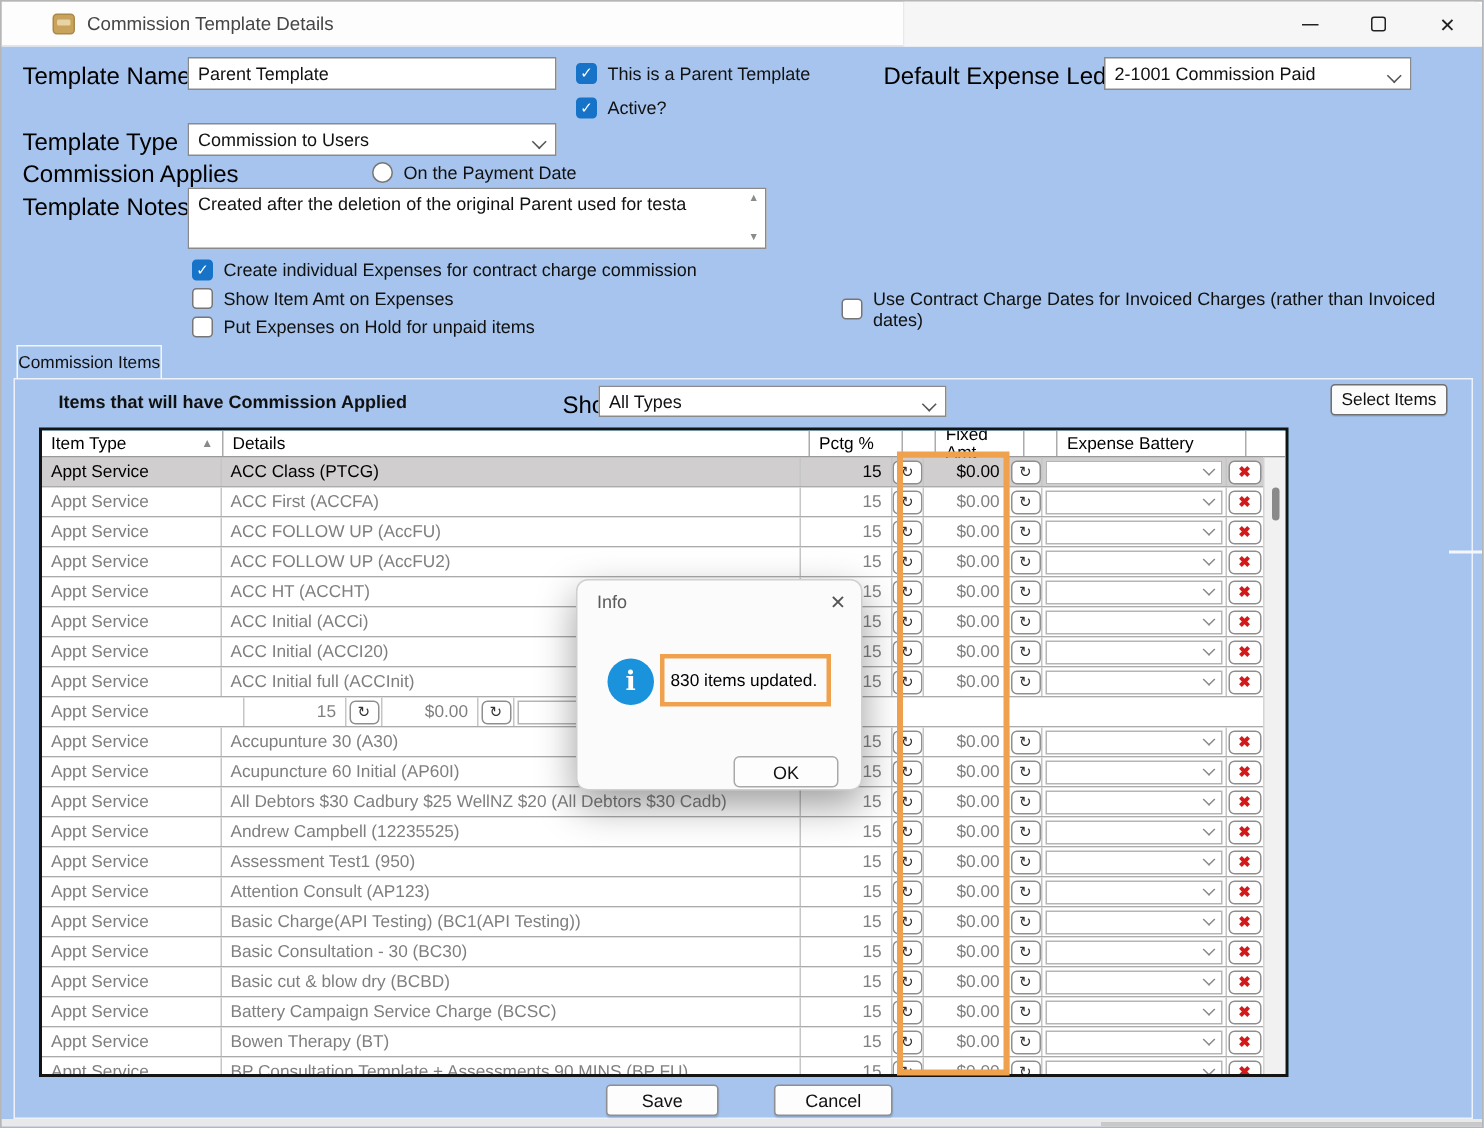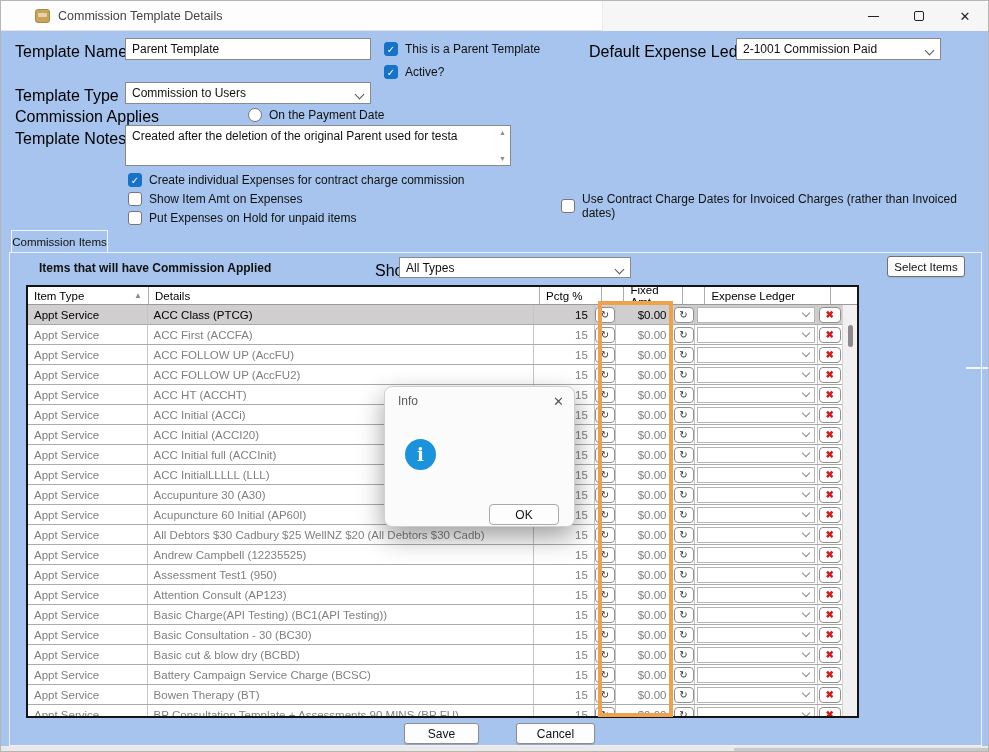--- a/index.html
+++ b/index.html
@@ -222,21 +222,21 @@
       </div>
       <div class="hc w-pctg" style="justify-content:flex-start;">
         <span>Pctg %</span>
       </div>
       <div class="hc w-abtn"></div>
       <div class="hc w-fixed" style="justify-content:flex-start;">
         <span>Fixed Amt</span>
       </div>
       <div class="hc w-abtn"></div>
       <div class="hc w-ledger" style="padding:0 6px;">
-        <span>Expense Ledger</span>
+        <span>Expense Battery</span>
       </div>
       <div class="hc w-xbtn" style="border-right:none;"></div>
     </div>
     <div class="gbody">
         <div class="grow selected">
           <div class="c w-itype">Appt Service</div>
           <div class="c w-details">ACC Class (PTCG)</div>
           <div class="c w-pctg">15</div>
           <div class="c w-abtn">
             <span class="mini-btn">
@@ -437,21 +437,20 @@
             </span>
           </div>
           <div class="c w-xbtn">
             <span class="x-btn">
               <span style="color:#D31A1A">✖</span>
             </span>
           </div>
         </div>
         <div class="grow">
           <div class="c w-itype">Appt Service</div>
-          <div class="c w-details">ACC InitialLLLLL (LLL)</div>
           <div class="c w-pctg">15</div>
           <div class="c w-abtn">
             <span class="mini-btn">
               <span>↻</span>
             </span>
           </div>
           <div class="c w-fixed">$0.00</div>
           <div class="c w-abtn">
             <span class="mini-btn">
               <span>↻</span>
@@ -798,18 +797,21 @@
   </div>
   <div class="bottom-strip"></div>
   <div class="bottom-strip-dark"></div>
 
   <div class="modal">
     <div class="modal-title">
       <span>Info</span>
     </div>
     <span class="modal-close">✕</span>
     <div class="info-icon">i</div>
+    <div class="modal-msgbox">
+      <span>830 items updated.</span>
+    </div>
     <div class="modal-ok">
       <span>OK</span>
     </div>
   </div>
 
 </div>
 
 </body></html>

